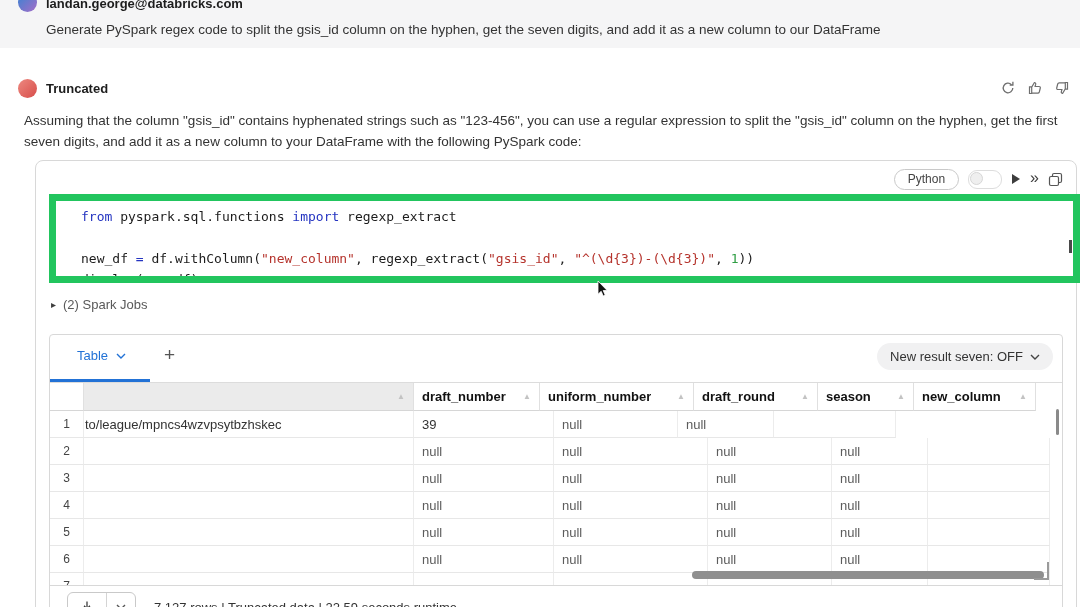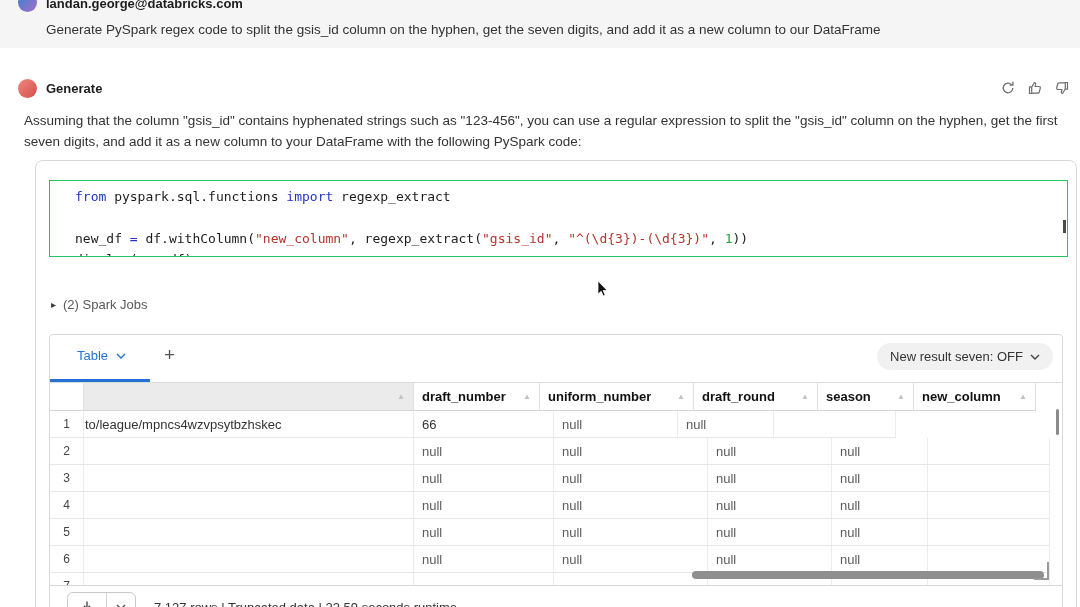--- a/index.html
+++ b/index.html
@@ -21,21 +21,21 @@
   
   .answer{position:absolute;left:24px;top:110px;width:1038px;font-size:13.5px;line-height:21px;color:#333;}
   
   .cell{position:absolute;left:35px;top:160px;width:1040px;height:470px;border:1px solid #d8d8d8;border-radius:8px;background:#fff;}
   .cell-toolbar{position:absolute;top:7px;right:13px;display:flex;align-items:center;gap:9px;height:22px;}
   .lang-pill{border:1px solid #c9c9c9;border-radius:12px;padding:2px 13px 3px;font-size:12px;color:#444;background:#fff;cursor:pointer;}
   .toggle{width:32px;height:17px;border:1px solid #ddd;border-radius:9px;position:relative;background:#fff;cursor:pointer;}
   .toggle .knob{position:absolute;left:1px;top:1px;width:13px;height:13px;border-radius:50%;background:#efefef;border:1px solid #d6d6d6;box-sizing:border-box;}
   .chev2{font-size:16px;color:#3d3d3d;line-height:1;margin-top:-2px;}
   
-  .editor{position:absolute;left:13px;top:19px;width:1017px;height:75px;border:1px solid #22c55e;background:#fff;overflow:hidden;}
+  .editor{position:absolute;left:13px;top:33px;width:1017px;height:75px;border:7px solid #22c55e;background:#fff;overflow:hidden;}
   .code-content{padding:5px 0 0 25px;font-family:"DejaVu Sans Mono",monospace;font-size:13px;line-height:21px;color:#1c1c1c;white-space:pre;}
   .tk-kw{color:#2434c1;} .tk-op{color:#2434c1;} .tk-str{color:#b5332c;} .tk-num{color:#2f9e44;} .tk-pl{color:#1c1c1c;}
   .editor-vthumb{position:absolute;right:1px;top:39px;width:3px;height:13px;background:#4a4a4a;}
   
   .spark-jobs{position:absolute;left:15px;top:136px;font-size:13px;color:#595959;display:flex;align-items:center;gap:7px;cursor:pointer;}
   .disclosure{font-size:10px;color:#3d3d3d;}
   
   .results{position:absolute;left:13px;top:173px;width:1014px;height:300px;border:1px solid #d8d8d8;border-radius:4px;background:#fff;box-sizing:border-box;}
   .tab{position:absolute;left:27px;top:13px;display:flex;align-items:center;gap:8px;font-size:13px;color:#2272d6;cursor:pointer;}
   .tab-underline{position:absolute;left:0;top:44px;width:100px;height:3px;background:#2272d6;}
@@ -69,21 +69,21 @@
 </head>
 <body>
 
 <div class="user-block">
   <div class="avatar avatar-user"></div>
   <div class="username">landan.george@databricks.com</div>
   <div class="user-msg">Generate PySpark regex code to split the gsis_id column on the hyphen, get the seven digits, and add it as a new column to our DataFrame</div>
 </div>
 
 <div class="avatar avatar-asst"></div>
-<div class="asst-label">Generate</div>
+<div class="asst-label">Truncated</div>
 <div class="asst-actions">
   <button class="icon-btn">
     <svg width="16" height="16" viewBox="0 0 16 16">
         <path d="M12.8 8a4.8 4.8 0 1 1-1.4-3.4" fill="none" stroke="#6e6e6e" stroke-width="1.3"></path>
         <path d="M12.9 1.8v3.2H9.7" fill="none" stroke="#6e6e6e" stroke-width="1.3"></path>
       </svg>
   </button>
   <button class="icon-btn">
     <svg width="16" height="16" viewBox="0 0 16 16" fill="none" stroke="#6e6e6e" stroke-width="1.2">
         <path d="M2.5 6.8h2.2v6.7H2.5zM4.7 12.9V7.1l2.7-4.6c.9 0 1.5.8 1.3 1.7l-.6 2.3h4c.8 0 1.4.7 1.2 1.5l-1 4c-.2.7-.8 1.2-1.5 1.2H4.7z"></path>
@@ -95,20 +95,38 @@
           <path d="M2.5 6.8h2.2v6.7H2.5zM4.7 12.9V7.1l2.7-4.6c.9 0 1.5.8 1.3 1.7l-.6 2.3h4c.8 0 1.4.7 1.2 1.5l-1 4c-.2.7-.8 1.2-1.5 1.2H4.7z"></path>
         </g>
       </svg>
   </button>
 </div>
 
 <div class="answer">Assuming that the column "gsis_id" contains hyphenated strings such as "123-456", you can use a regular expression to split the "gsis_id" column on the hyphen, get the first seven digits, and add it as a new column to your DataFrame with the following PySpark code:</div>
 
 <div class="cell">
 
+  <div class="cell-toolbar">
+    <button class="lang-pill">Python</button>
+    <div class="toggle">
+        <div class="knob"></div>
+      </div>
+    <button class="icon-btn">
+      <svg width="10" height="12" viewBox="0 0 10 12">
+          <path d="M1 1l8 5-8 5z" fill="#3d3d3d"></path>
+        </svg>
+    </button>
+    <button class="icon-btn chev2">»</button>
+    <button class="icon-btn">
+      <svg width="15" height="15" viewBox="0 0 15 15">
+          <rect x="4.5" y="1.5" width="9" height="9" rx="1.5" fill="none" stroke="#555" stroke-width="1.2"></rect>
+          <rect x="1.5" y="4.5" width="9" height="9" rx="1.5" fill="#fff" stroke="#555" stroke-width="1.2"></rect>
+        </svg>
+    </button>
+  </div>
 
   <div class="editor">
     <div class="code-content"><div class="code-line"><span class="tk-kw">from</span><span class="tk-pl"> pyspark.sql.functions </span><span class="tk-kw">import</span><span class="tk-pl"> regexp_extract</span></div><div class="code-line">&nbsp;</div><div class="code-line"><span class="tk-pl">new_df </span><span class="tk-op">=</span><span class="tk-pl"> df.withColumn(</span><span class="tk-str">"new_column"</span><span class="tk-pl">, regexp_extract(</span><span class="tk-str">"gsis_id"</span><span class="tk-pl">, </span><span class="tk-str">"^(\d{3})-(\d{3})"</span><span class="tk-pl">, </span><span class="tk-num">1</span><span class="tk-pl">))</span></div><div class="code-line"><span class="tk-pl">display(new_df)</span></div></div>
     <div class="editor-vthumb"></div>
   </div>
 
   <div class="spark-jobs">
     <span class="disclosure">▸</span>
     <span>(2) Spark Jobs</span>
   </div>
@@ -156,21 +174,21 @@
           </div>
           <div class="gcell ghead" style="width: 122px;">
             <span class="glabel">new_column</span>
             <span class="sort">▲</span>
           </div>
         </div>
       <div>
           <div class="grow">
             <div class="gcell rownum" style="width: 34px;">1</div>
             <div class="gcell clipleft" style="width: 330px;">to/league/mpncs4wzvpsytbzhskec</div>
-            <div class="gcell" style="width: 140px;">66</div>
+            <div class="gcell" style="width: 140px;">39</div>
             <div class="gcell nullv" style="width: 124px;">null</div>
             <div class="gcell nullv" style="width: 96px;">null</div>
             <div class="gcell" style="width: 122px;"></div>
           </div>
           <div class="grow">
             <div class="gcell rownum" style="width: 34px;">2</div>
             <div class="gcell clipleft" style="width: 330px;"></div>
             <div class="gcell nullv" style="width: 140px;">null</div>
             <div class="gcell nullv" style="width: 154px;">null</div>
             <div class="gcell nullv" style="width: 124px;">null</div>

